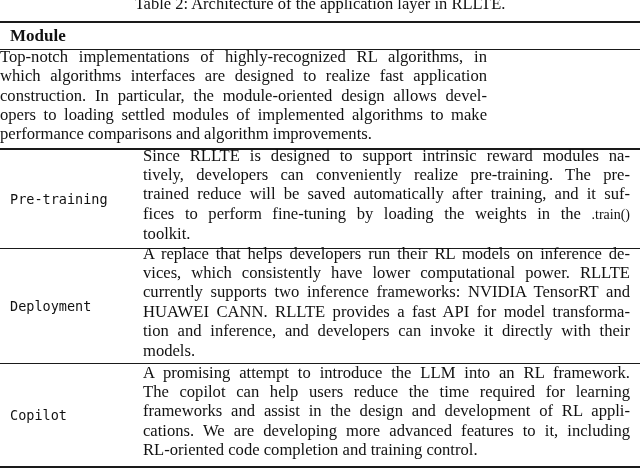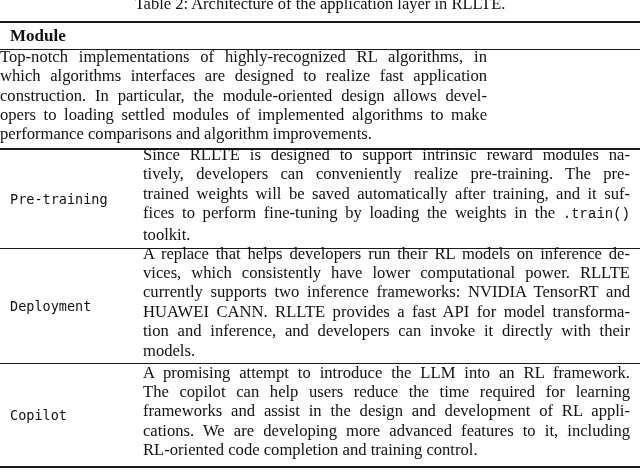--- a/index.html
+++ b/index.html
@@ -76,21 +76,21 @@
       text-align: justify;
       text-align-last: left;
       padding-top: 2px;
       padding-bottom: 10px;
     }
     .row-1 { height: 98px; }
     .row-2 { height: 98px; }
     .row-3 { height: 114px; }
     .row-4 { height: 102px; }
     .mono {
-      font-family: Liberation Mono, monospace;
+      font-family: Liberation Serif, serif;
       font-size: 14px;
     }
     .line { display: block; text-align: justify; text-align-last: justify; white-space: nowrap; }
     .line.last { text-align-last: left; }
   </style>
 </head>
 <body>
 
 <div class="caption">Table 2: Architecture of the application layer in RLLTE.</div>
 
@@ -110,21 +110,21 @@
       <span class="line last">performance comparisons and algorithm improvements.</span>
     </div>
   </div>
   <div class="rule-mid"></div>
 
   <div class="row row-2">
     <div class="col-module">Pre-training</div>
     <div class="col-remark">
       <span class="line">Since RLLTE is designed to support intrinsic reward modules na-</span>
       <span class="line">tively, developers can conveniently realize pre-training.  The pre-</span>
-      <span class="line">trained weights will be saved automatically after training, and it suf-</span>
+      <span class="line">trained reduce will be saved automatically after training, and it suf-</span>
       <span class="line"><span>fices to perform fine-tuning by loading the weights in the</span> <span class="mono">.train()</span></span>
       <span class="line last">toolkit.</span>
     </div>
   </div>
   <div class="rule-mid"></div>
 
   <div class="row row-3">
     <div class="col-module">Deployment</div>
     <div class="col-remark">
       <span class="line">A replace that helps developers run their RL models on inference de-</span>

